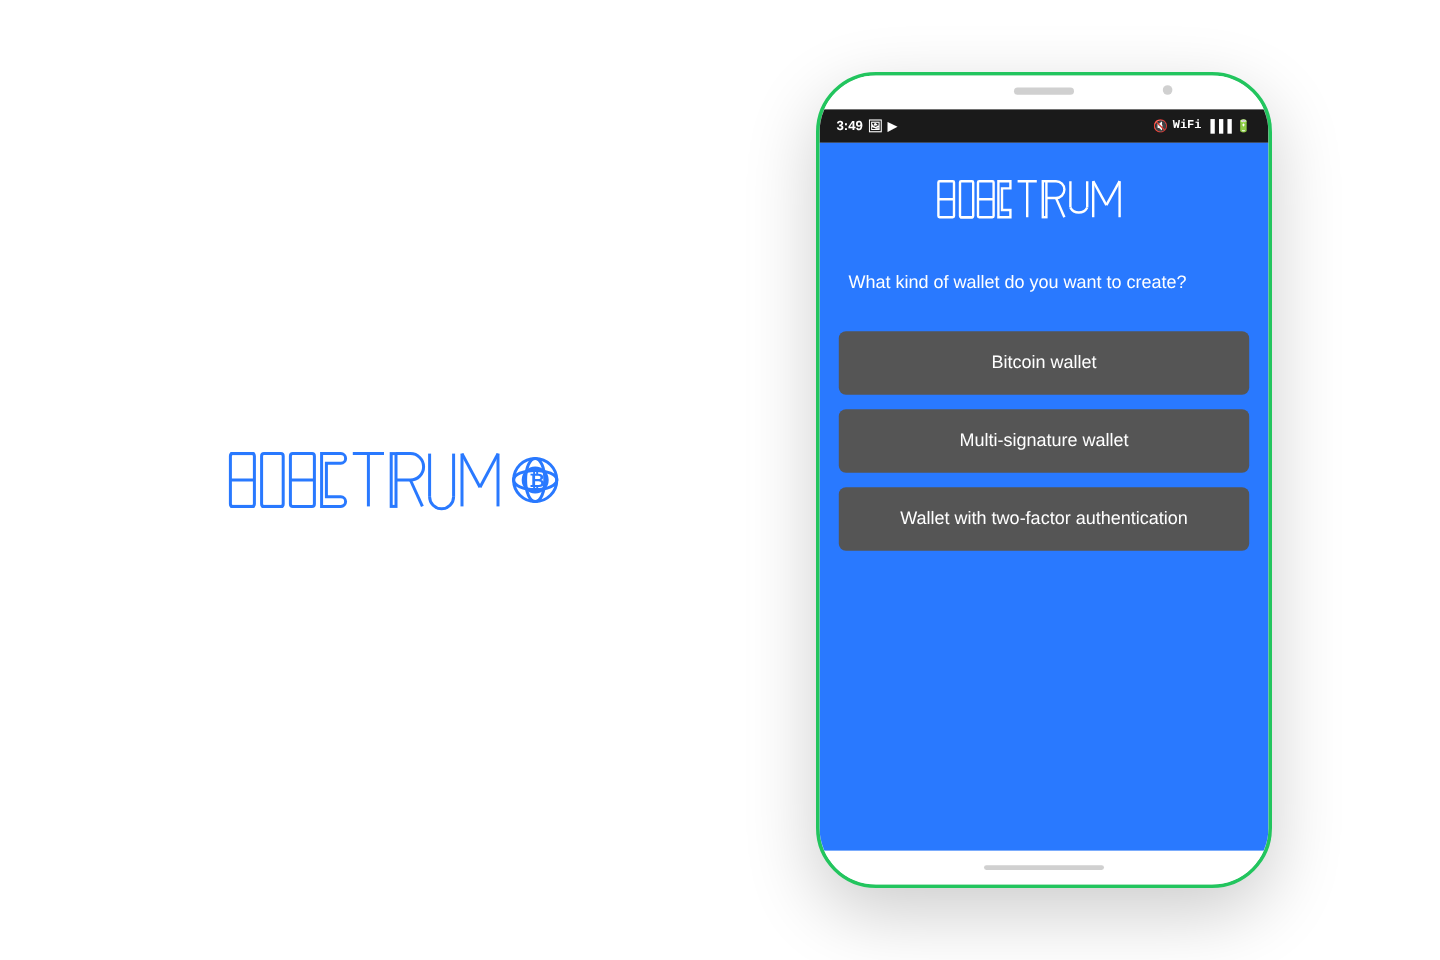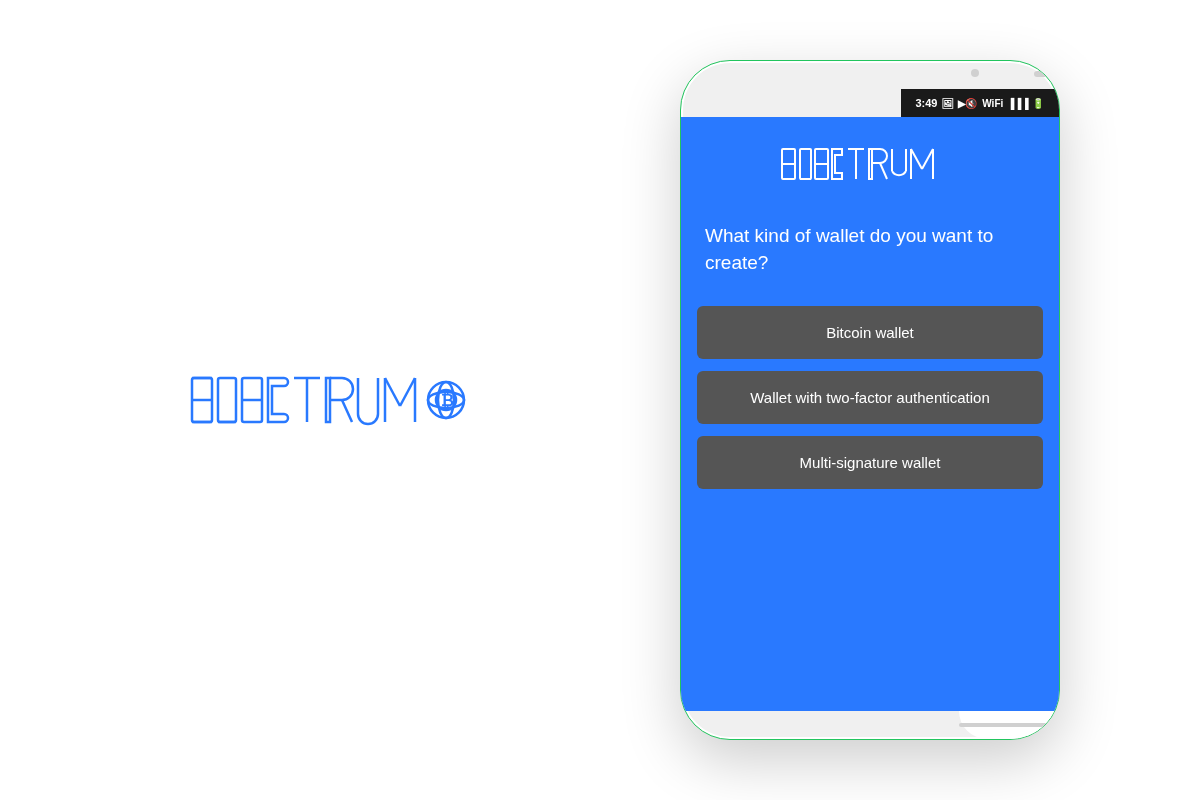--- a/index.html
+++ b/index.html
@@ -45,27 +45,26 @@
       display: flex;
       align-items: center;
       justify-content: center;
     }
 
     .phone-mockup {
       width: 380px;
       height: 680px;
       background: #f0f0f0;
       border-radius: 50px;
-      border: 1px solid #22c55e;
+      border: 3px solid #22c55e;
       box-shadow: 0 20px 60px rgba(0,0,0,0.2), inset 0 0 0 2px #fff;
       position: relative;
       overflow: hidden;
       display: flex;
       flex-direction: column;
-      align-items: flex-end;
     }
 
     
     .phone-top {
       height: 28px;
       background: #fff;
       border-radius: 47px 47px 0 0;
       display: flex;
       align-items: center;
       justify-content: center;
@@ -131,21 +130,21 @@
     .app-header {
       padding: 28px 20px 20px;
       display: flex;
       align-items: center;
       justify-content: center;
     }
 
     
     .question-text {
       color: white;
-      font-size: 19px;
+      font-size: 15px;
       padding: 20px 24px 30px;
       line-height: 1.4;
     }
 
     
     .wallet-options {
       padding: 0 16px;
       display: flex;
       flex-direction: column;
       gap: 12px;
@@ -263,21 +262,21 @@
       </div>
 
       <div class="status-bar">
         <div class="status-left">
           <span>3:49</span>
           <span style="font-size:10px;">🖼</span>
           <span style="font-size:10px;">▶</span>
         </div>
         <div class="status-right">
           <span style="font-size:10px;">🔇</span>
-          <span style="font-size:10px;">WiFi</span>
+          <span style="font-size:10px;font-family:Liberation Mono, monospace;">WiFi</span>
           <span style="font-size:10px;">▐▐▐</span>
           <span style="font-size:10px;">🔋</span>
         </div>
       </div>
 
       <div class="phone-screen">
 
         <div class="app-header">
           <svg width="180" height="38" viewBox="0 0 180 38">
 
@@ -312,23 +311,23 @@
             </g>
           </svg>
         </div>
 
         <div class="question-text">What kind of wallet do you want to create?</div>
 
         <div class="wallet-options">
 
           <button class="wallet-option-btn">Bitcoin wallet</button>
 
+          <button class="wallet-option-btn">Multi-signature wallet</button>
+
           <button class="wallet-option-btn">Wallet with two-factor authentication</button>
-
-          <button class="wallet-option-btn">Multi-signature wallet</button>
 
 
         </div>
 
       </div>
 
       <div class="phone-bottom">
         <div class="phone-home-indicator"></div>
       </div>
 

